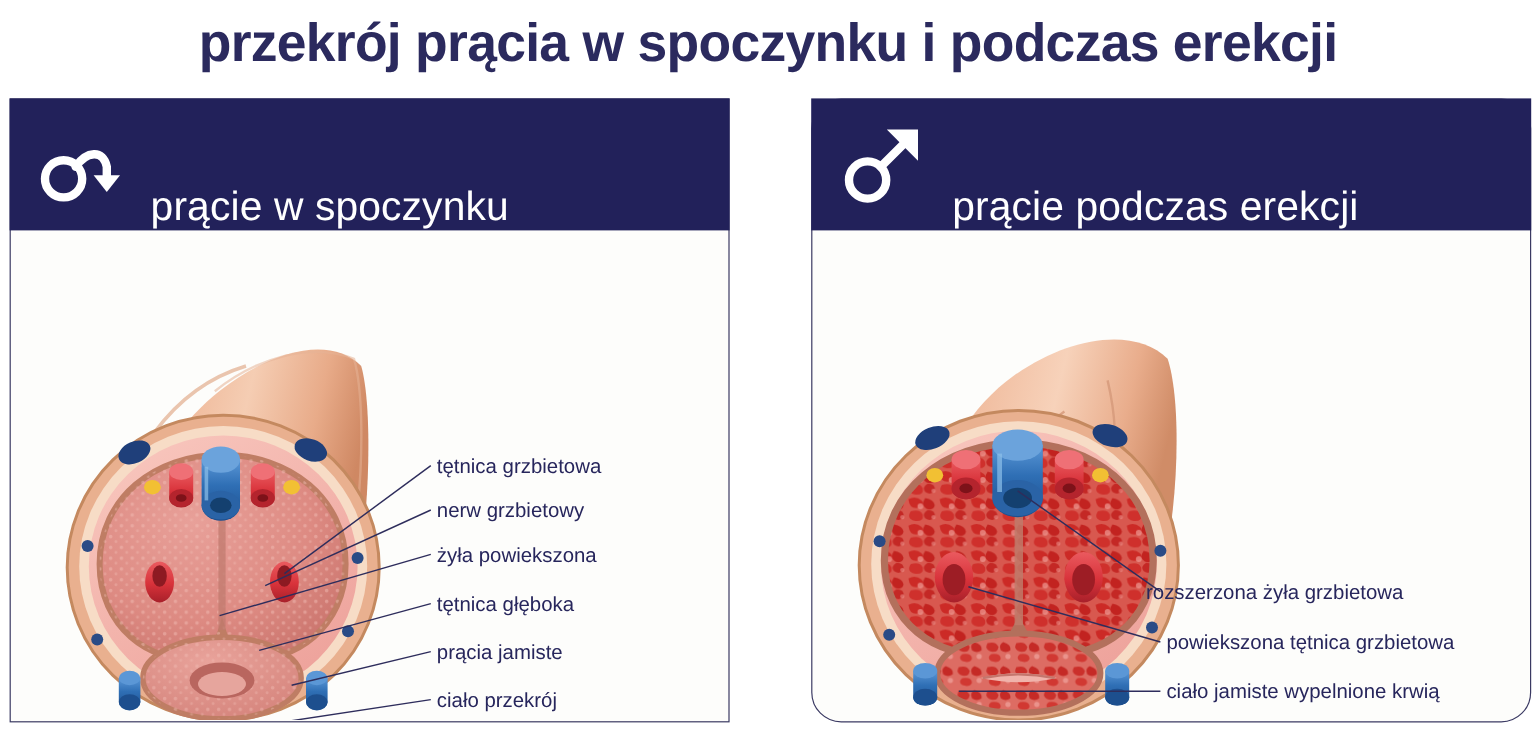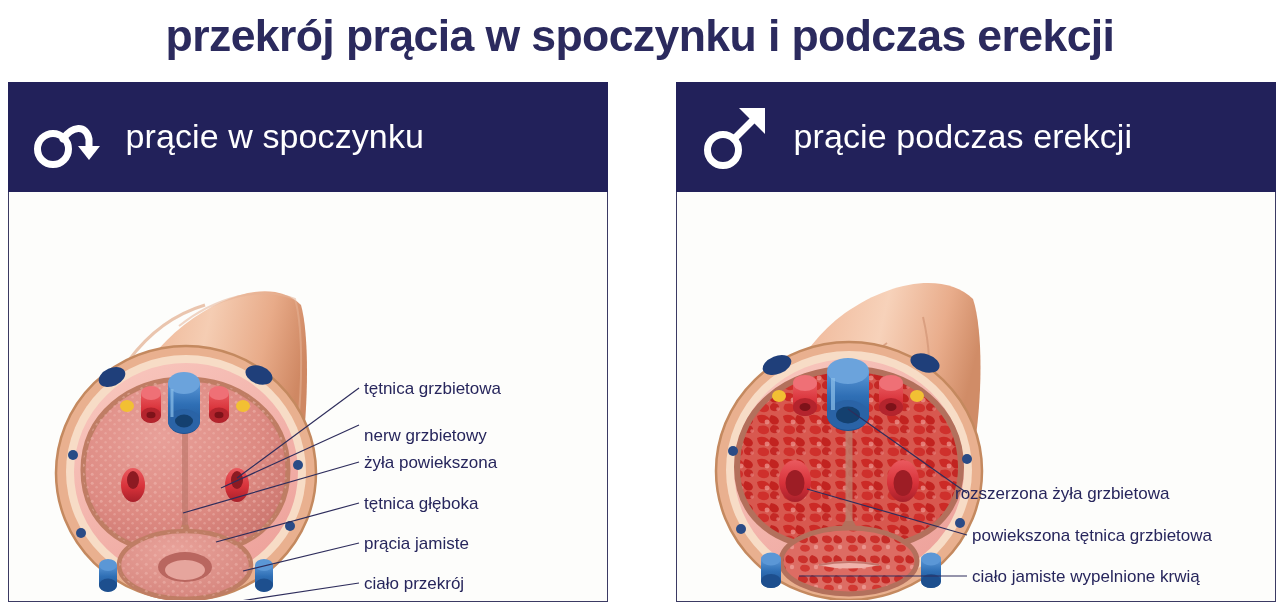--- a/index.html
+++ b/index.html
@@ -19,25 +19,25 @@
     white-space:nowrap;
     transform:scaleX(0.99);
   }
   .panel{
     position:absolute;top:82px;width:600px;height:520px;
     border:1.5px solid #3b3a63;
     background:#fdfdfb;
     box-sizing:border-box;
   }
   #panel-left{left:8px;}
-  #panel-right{left:676px;}
+  #panel-right{left:676px;border-radius:25px;}
   .panel-header{
     position:absolute;left:-1.5px;top:-1.5px;width:600px;height:110px;
     background:#22215a;
-    display:flex;align-items:center;
+    display:flex;align-items:flex-end;
     box-sizing:border-box;
   }
   .header-icon{
     width:118px;height:110px;
     display:flex;align-items:center;justify-content:center;
     flex:0 0 118px;
   }
   .header-label{
     color:#ffffff;font-size:34px;font-weight:400;
     white-space:nowrap;letter-spacing:0.1px;
@@ -222,21 +222,21 @@
         <line x1="174" y1="320" x2="350" y2="269"></line>
         <line x1="207" y1="349" x2="350" y2="310"></line>
         <line x1="234" y1="378" x2="350" y2="350"></line>
         <line x1="205" y1="412" x2="350" y2="390"></line>
         <line x1="170" y1="432" x2="350" y2="432"></line>
       </g>
     </svg>
 
     <div class="labels">
       <div class="label-text" style="left:355px;top:186px">tętnica grzbietowa</div>
-      <div class="label-text" style="left:355px;top:233px">nerw grzbietowy</div>
+      <div class="label-text" style="left:355px;top:223px">nerw grzbietowy</div>
       <div class="label-text" style="left:355px;top:260px">żyła powiekszona</div>
       <div class="label-text" style="left:355px;top:301px">tętnica głęboka</div>
       <div class="label-text" style="left:355px;top:341px">prącia jamiste</div>
       <div class="label-text" style="left:355px;top:381px">ciało przekrój</div>
 
     </div>
   </div>
 </div>
 
 <div class="panel" id="panel-right">

